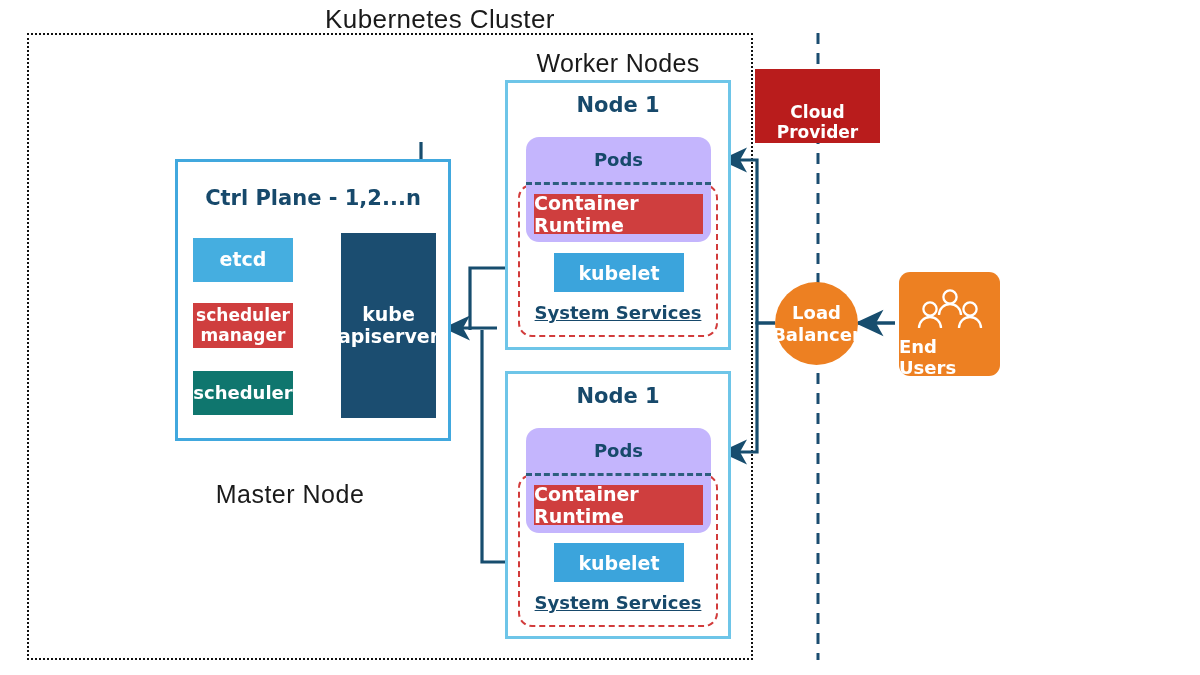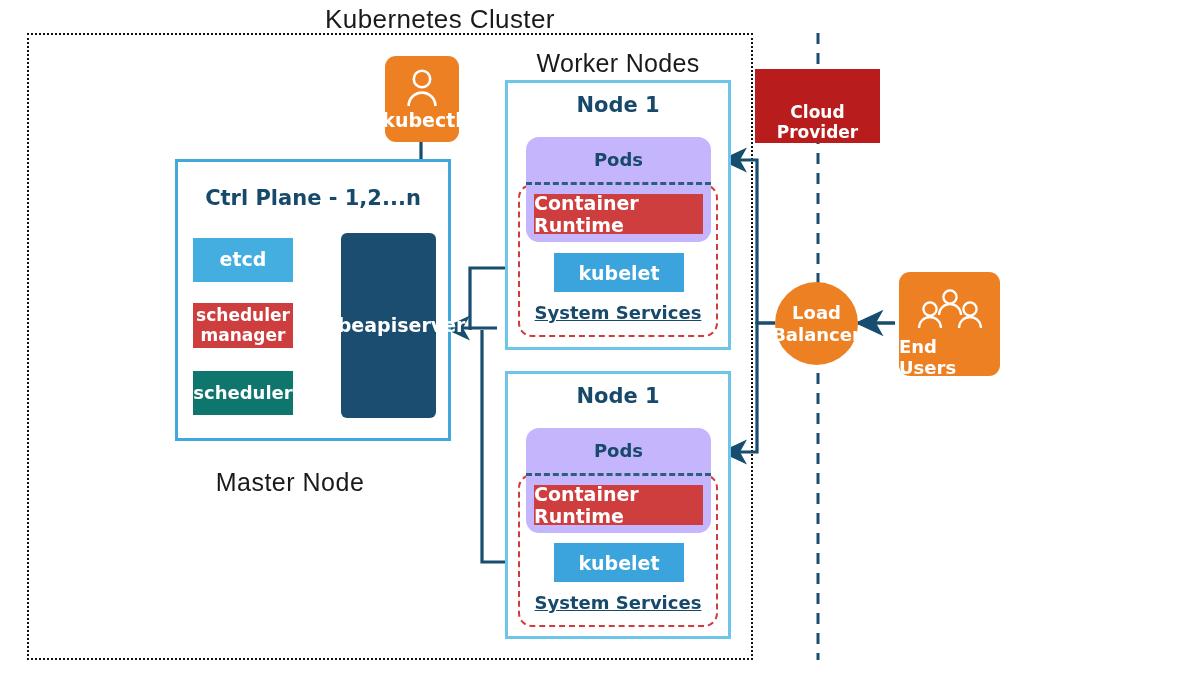--- a/index.html
+++ b/index.html
@@ -123,21 +123,21 @@
 <body>
 
 <div class="stage">
 
   <div class="abs cluster-box" style="left:27px;top:33px;width:726px;height:627px;"></div>
 
   <div class="abs title-main" style="left:300px;top:4px;width:280px;">Kubernetes Cluster</div>
 
   <div class="abs title-worker" style="left:493px;top:49px;width:250px;">Worker Nodes</div>
 
-  <div class="abs title-master" style="left:170px;top:468px;width:240px;">Master Node</div>
+  <div class="abs title-master" style="left:170px;top:480px;width:240px;">Master Node</div>
 
   <svg class="abs" width="1200" height="675" style="left:0;top:0;">
     <defs>
       <marker id="ah" markerWidth="9" markerHeight="9" refX="7.5" refY="4.5" orient="auto" markerUnits="strokeWidth">
         <path d="M0,0.6 L8.4,4.5 L0,8.4 L2.2,4.5 Z" fill="#174D6E"></path>
       </marker>
       <marker id="ah-start" markerWidth="9" markerHeight="9" refX="1" refY="4.5" orient="auto-start-reverse" markerUnits="strokeWidth">
         <path d="M0,0.6 L8.4,4.5 L0,8.4 L2.2,4.5 Z" fill="#174D6E"></path>
       </marker>
     </defs>
@@ -158,42 +158,35 @@
 
     <path d="M482,330 L482,562 L546,562" stroke="#174D6E" stroke-width="3.2" fill="none" marker-end="url(#ah)"></path>
 
     <path d="M775,323 L757,323 L757,160 L723,160" stroke="#174D6E" stroke-width="3.2" fill="none" marker-end="url(#ah)"></path>
 
     <path d="M775,323 L757,323 L757,452 L723,452" stroke="#174D6E" stroke-width="3.2" fill="none" marker-end="url(#ah)"></path>
 
     <path d="M895,323 L858,323" stroke="#174D6E" stroke-width="3.4" fill="none" marker-end="url(#ah)"></path>
   </svg>
 
-  <div class="abs kubectl-box" style="left:385px;top:56px;width:74px;height:86px;">
-    <svg width="34" height="40" viewBox="0 0 34 40">
-      <circle cx="17" cy="12" r="8.2" fill="none" stroke="#ffffff" stroke-width="2.6"></circle>
-      <path d="M3.6,39 a13.4,13.4 0 0 1 26.8,0" fill="none" stroke="#ffffff" stroke-width="2.6"></path>
-    </svg>
-    <div class="kubectl-label">kubectl</div>
-  </div>
 
   <div class="abs ctrl-box" style="left:175px;top:159px;width:276px;height:282px;"></div>
 
   <div class="abs ctrl-title" style="left:180px;top:186px;width:266px;">Ctrl Plane - 1,2...n</div>
 
   <div class="abs comp comp-etcd" style="left:193px;top:238px;width:100px;height:44px;">etcd</div>
 
   <div class="abs comp comp-cm" style="left:193px;top:303px;width:100px;height:45px;flex-direction:column;">
     <span>scheduler</span>
     <span>manager</span>
   </div>
 
   <div class="abs comp comp-sched" style="left:193px;top:371px;width:100px;height:44px;">scheduler</div>
 
-  <div class="abs comp comp-api" style="left:341px;top:233px;width:95px;height:185px;flex-direction:row;border-radius:6px;">
+  <div class="abs comp comp-api" style="left:341px;top:233px;width:95px;height:185px;flex-direction:column;">
     <span>kube</span>
     <span>apiserver</span>
   </div>
 
   <div class="abs node-box" style="left:505px;top:80px;width:226px;height:270px;"></div>
 
   <div class="abs node-title" style="left:505px;top:93px;width:226px;">Node 1</div>
 
   <div class="abs sysserv-box" style="left:518px;top:184px;width:200px;height:153px;"></div>
 

